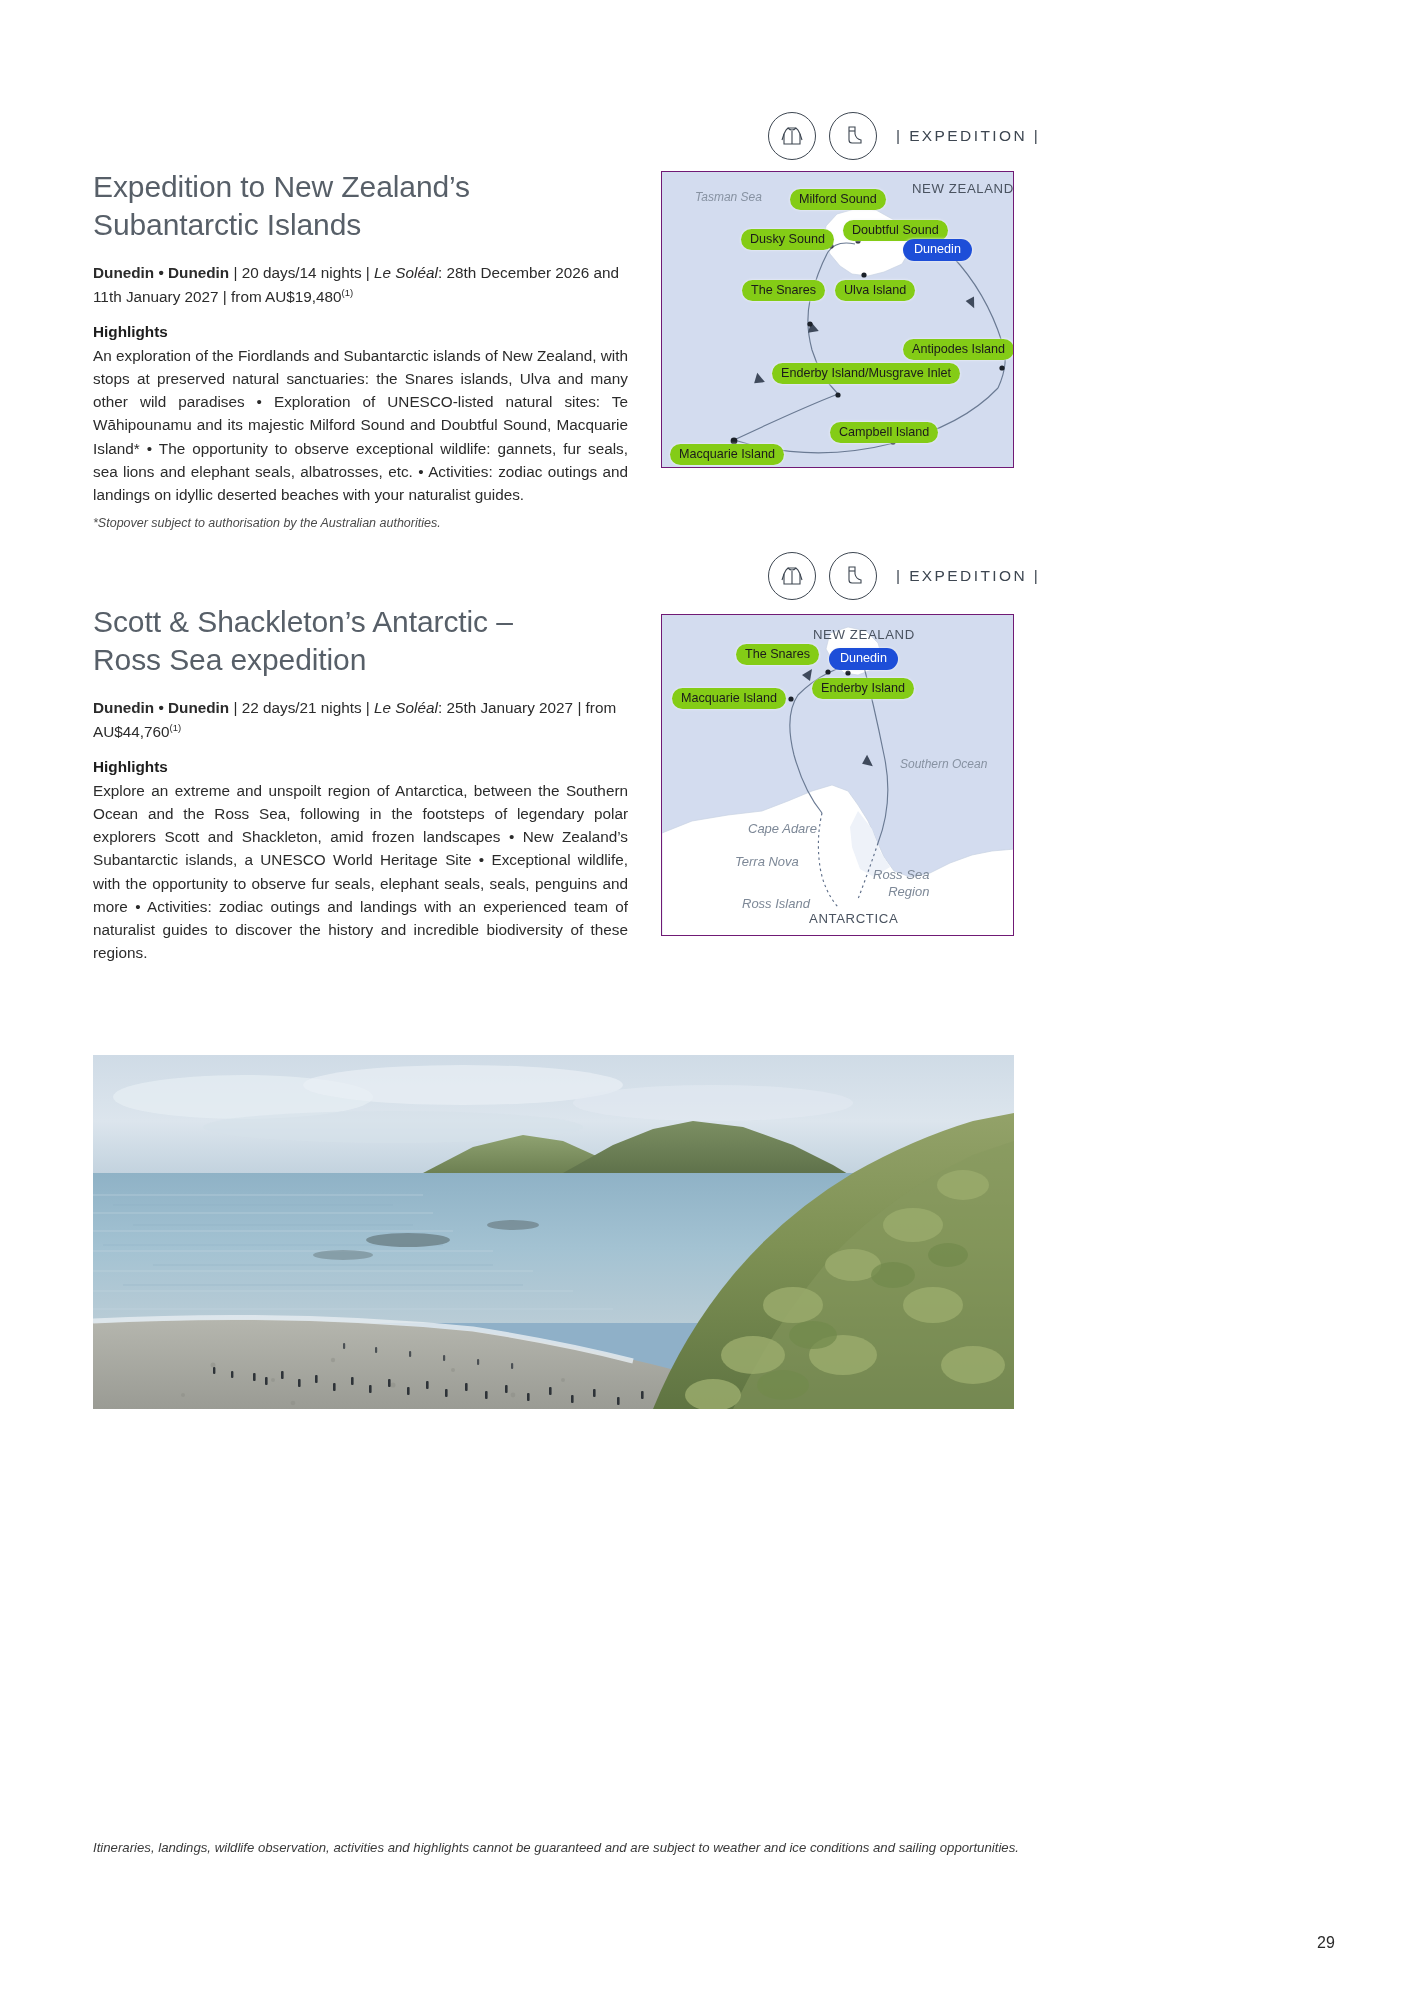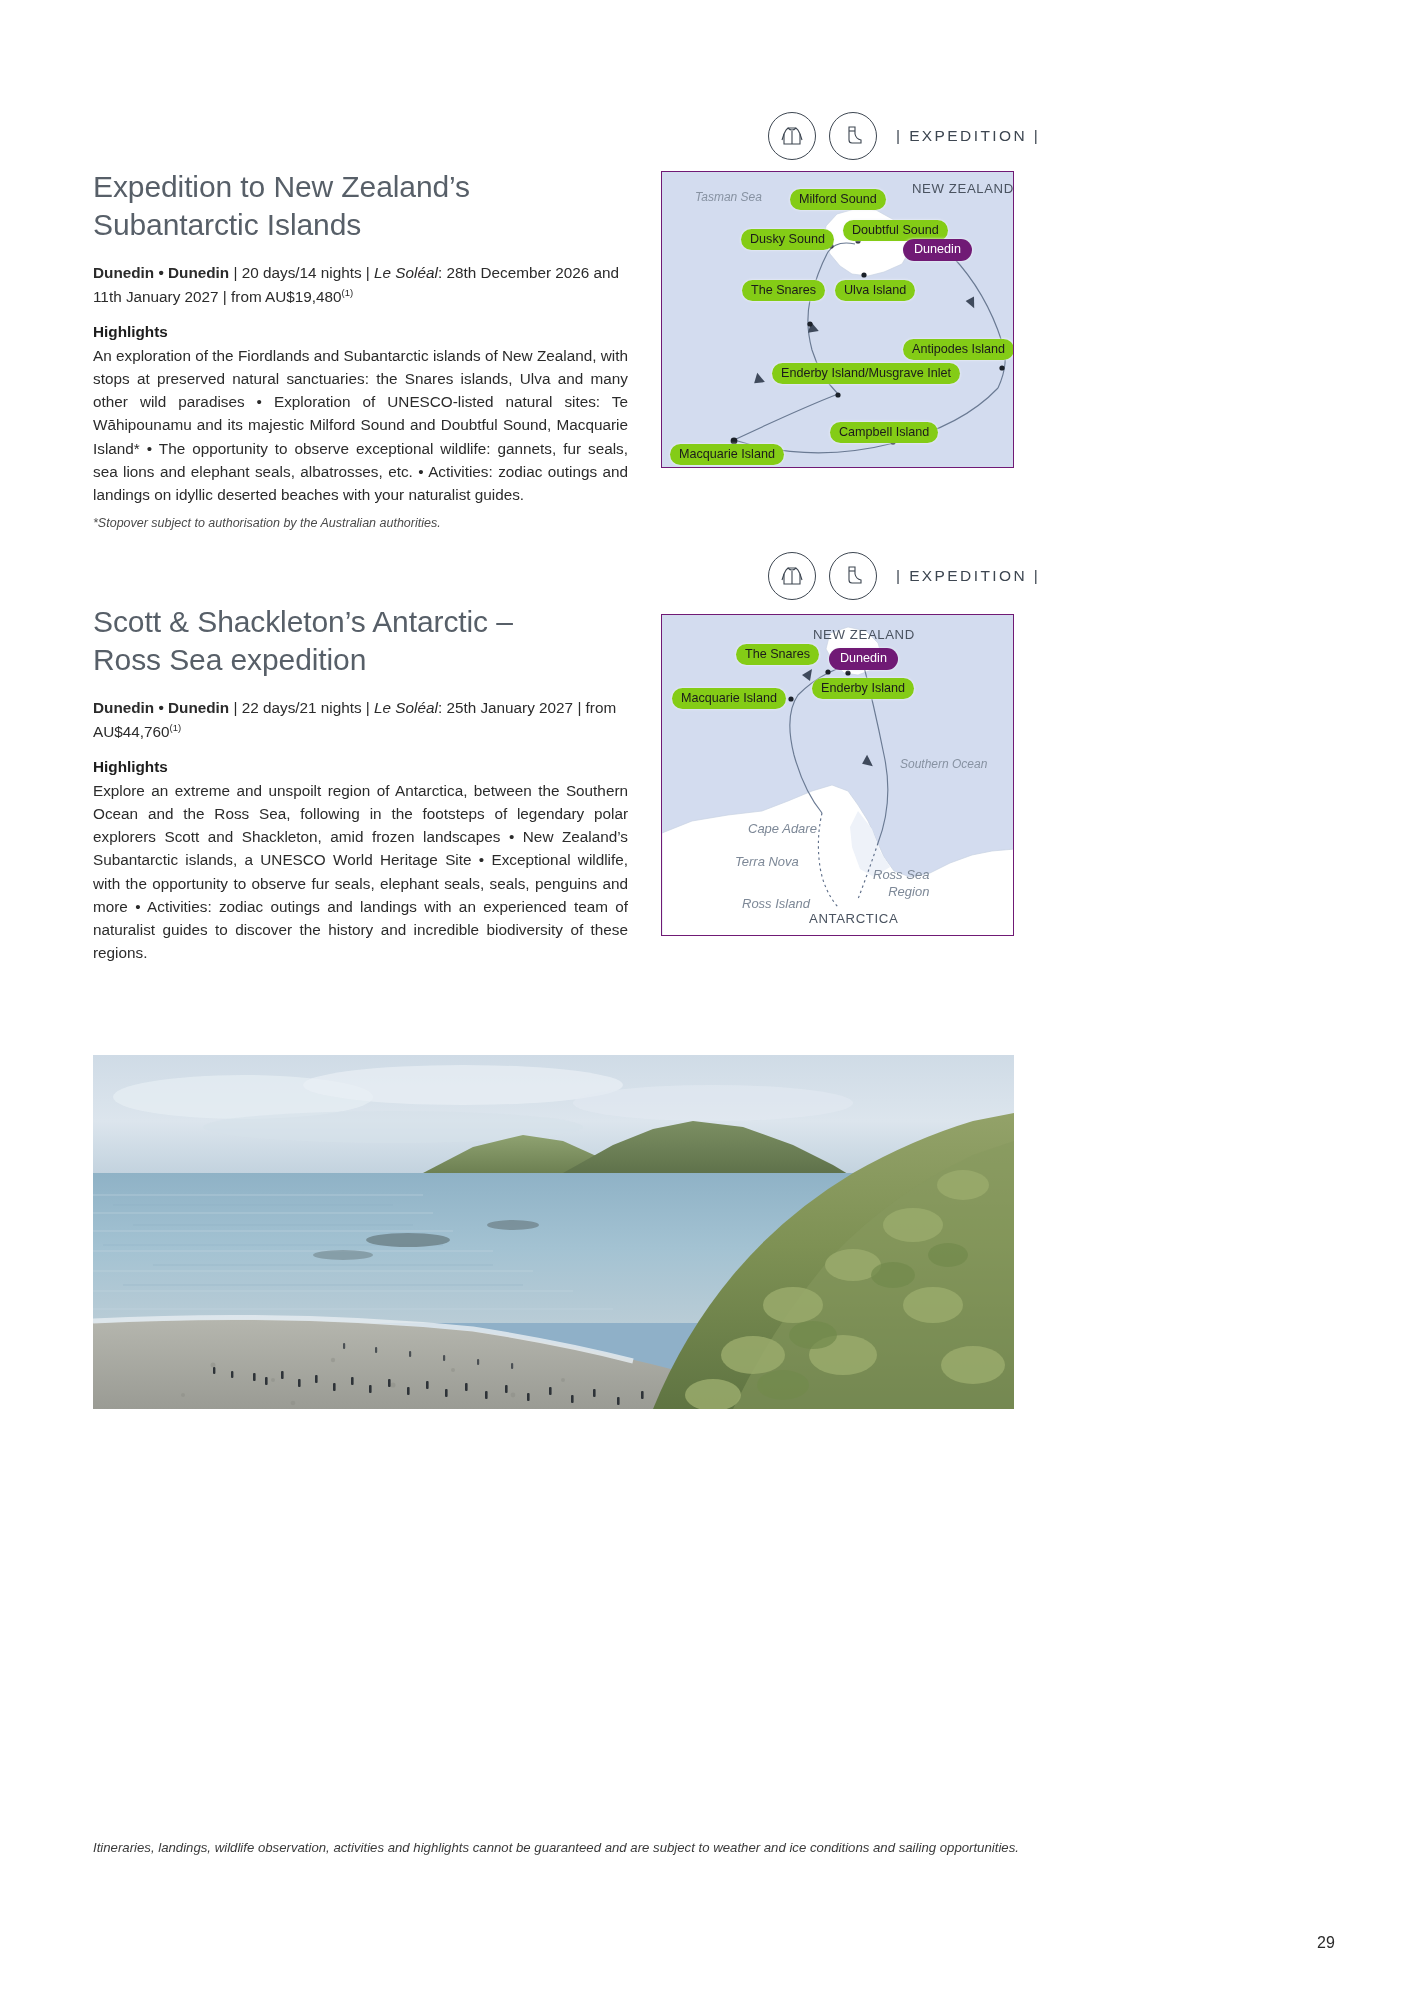--- a/index.html
+++ b/index.html
@@ -91,21 +91,21 @@
     background: #84cc16;
     border-radius: 11px;
     padding: 2.5px 9px;
     font-size: 12.6px;
     color: #1b1b1b;
     white-space: nowrap;
     line-height: 1.25;
     box-shadow: 0 0 3px rgba(244,247,252,0.95);
   }
   .map-label.dark {
-    background: #701a75;
+    background: #1d4ed8;
     color: #ffffff;
     border-radius: 12px;
     padding: 3px 11px;
   }
   .map-plain {
     position: absolute;
     font-size: 13px;
     color: #4e5a68;
     white-space: nowrap;
   }

